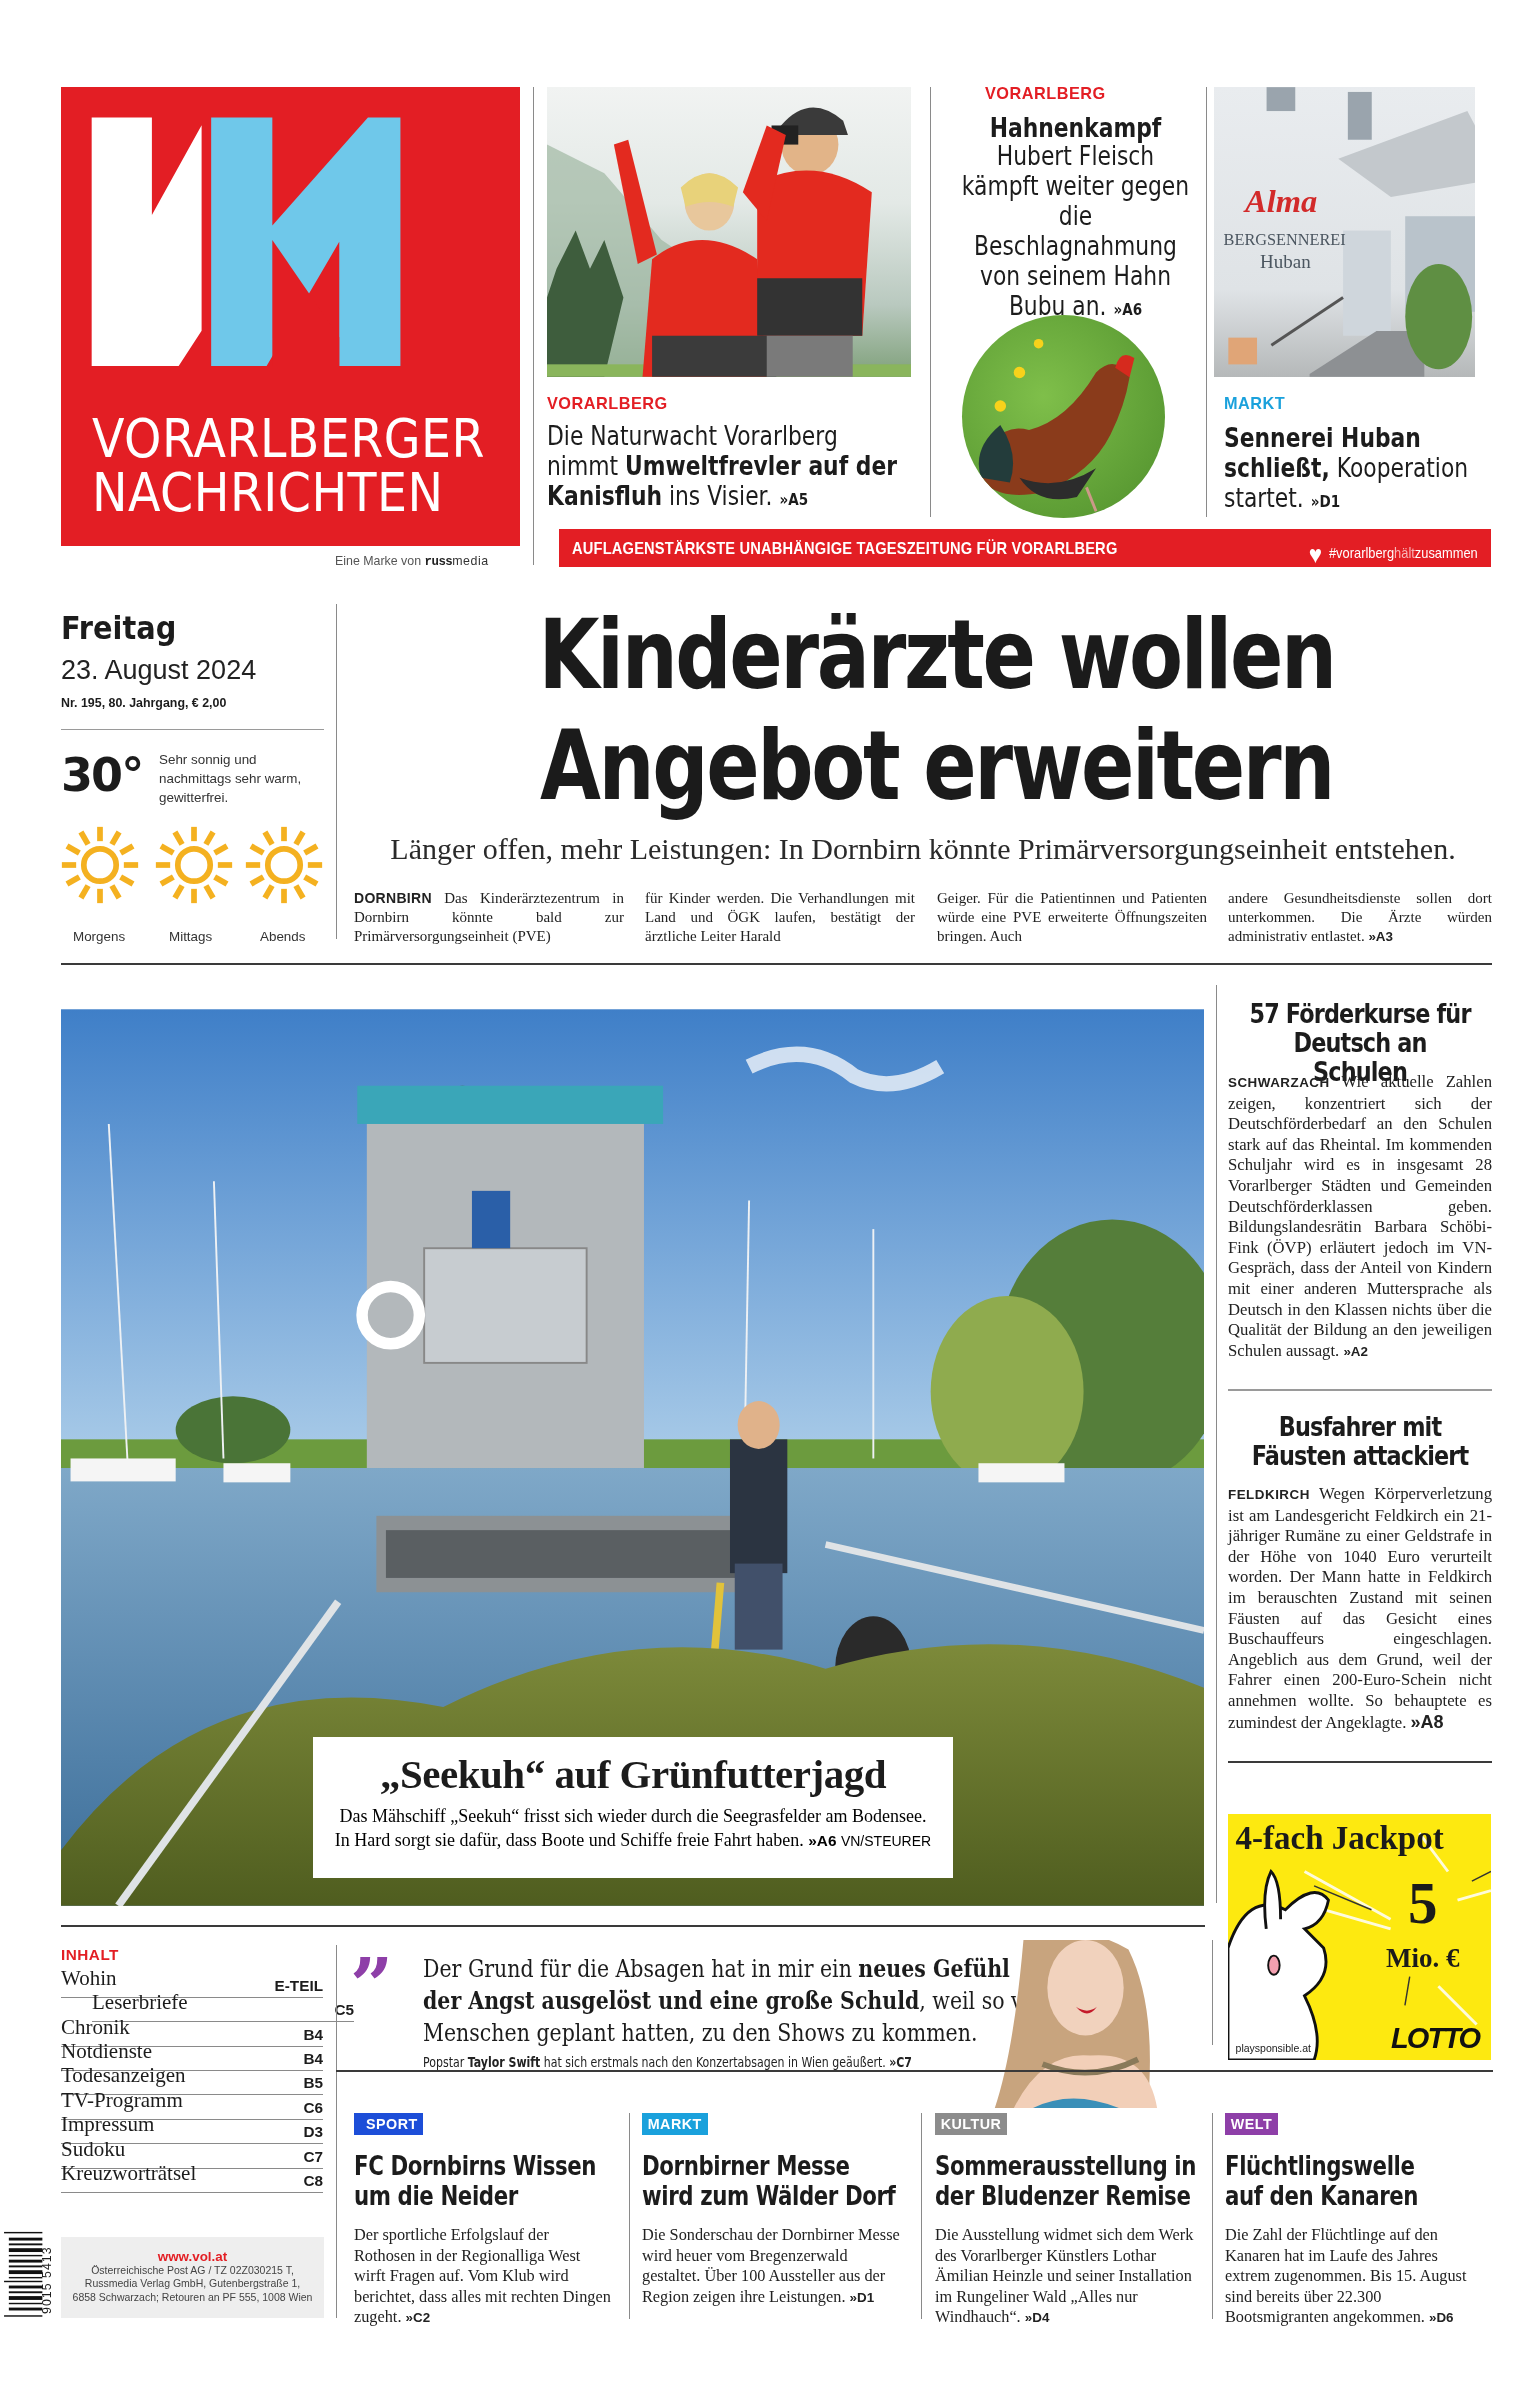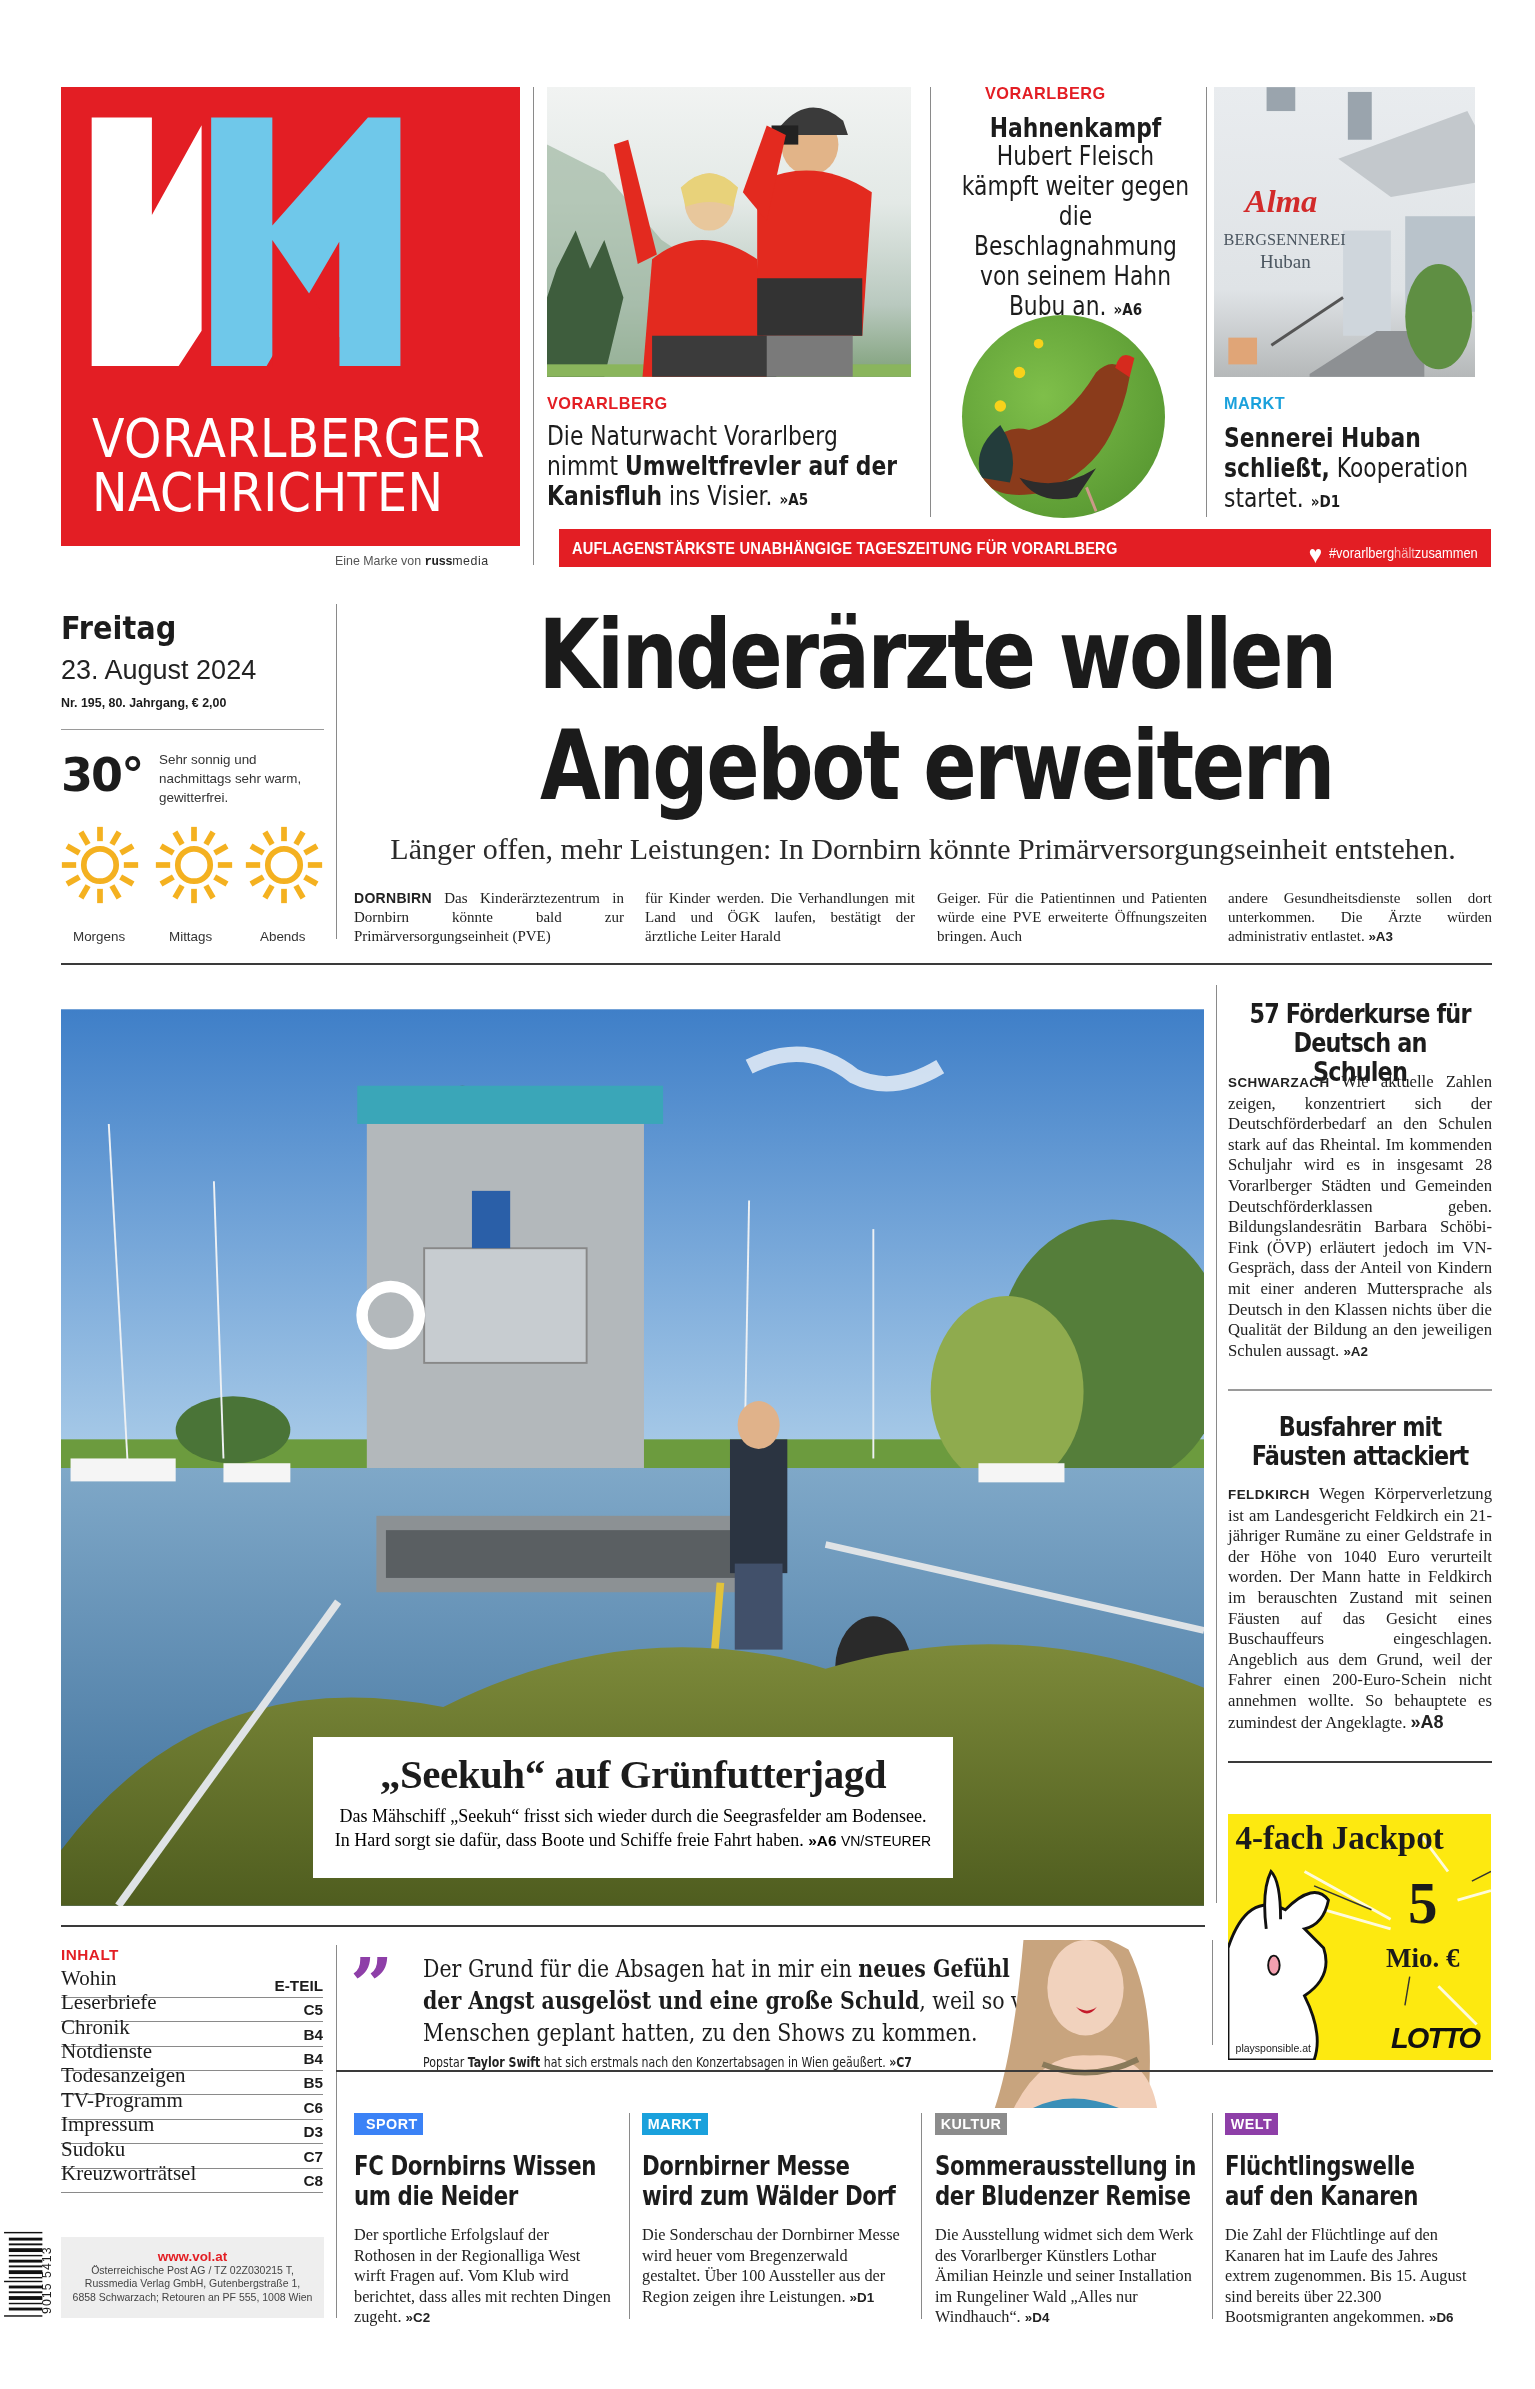--- a/index.html
+++ b/index.html
@@ -349,21 +349,21 @@
 </div>
 
 <div class="hrule" style="left:61px;top:1925px;width:1144px;"></div>
 
 <div class="abs bold red" style="left:61px;top:1946px;font-size:15.3px;letter-spacing:0.5px;">INHALT</div>
 <div id="toc-list">
     <div class="toc-row" style="top: 1974px;">
       <span class="toc-label">Wohin</span>
       <span class="toc-page">E-TEIL</span>
     </div>
-    <div class="toc-row" style="top: 1998px;">
+    <div class="toc-row" style="top: 1998px; margin-left: 31px;">
       <span class="toc-label">Leserbriefe</span>
       <span class="toc-page">C5</span>
     </div>
     <div class="toc-row" style="top: 2023px;">
       <span class="toc-label">Chronik</span>
       <span class="toc-page">B4</span>
     </div>
     <div class="toc-row" style="top: 2047px;">
       <span class="toc-label">Notdienste</span>
       <span class="toc-page">B4</span>
@@ -441,21 +441,21 @@
     <path d="M95,70 q12,8 22,0 q-10,14 -22,0z" fill="#c41a2a"></path>
     <path d="M30,176 q30,-60 80,-55 q60,-5 70,55z" fill="#f2cfb8"></path>
     <path d="M60,130 q50,20 100,-5" stroke="#8a7a5a" stroke-width="6" fill="none"></path>
     <path d="M50,176 q40,-20 90,0z" fill="#3a8fb8"></path>
   </svg>
 </div>
 <div class="vrule" style="left:1212px;top:1940px;height:105px"></div>
 <div class="hrule" style="left:336px;top:2070px;width:1157px;"></div>
 
 <div id="bottom-articles">
-    <div class="section-badge" style="left: 354px; top: 2113px; background: #3b82f6; padding-left: 12px;">SPORT</div>
+    <div class="section-badge" style="left: 354px; top: 2113px; background: #1d4ed8; padding-left: 12px;">SPORT</div>
     <div class="bottom-title" style="left: 354px; top: 2151px;">
       <div>FC Dornbirns Wissen</div>
       <div>um die Neider</div>
     </div>
     <div class="bottom-body serif" style="left: 354px; top: 2225px; width: 260px;"><span>Der sportliche Erfolgslauf der Rothosen in der Regionalliga West wirft Fragen auf. Vom Klub wird berichtet, dass alles mit rechten Dingen zugeht.</span> <b style="font-family: &quot;Liberation Sans&quot;, sans-serif; font-size: 13.4px;">»C2</b></div>
     <div class="section-badge" style="left: 642px; top: 2113px; background: rgb(26, 161, 220);">MARKT</div>
     <div class="bottom-title" style="left: 642px; top: 2151px;">
       <div>Dornbirner Messe</div>
       <div>wird zum Wälder Dorf</div>
     </div>

